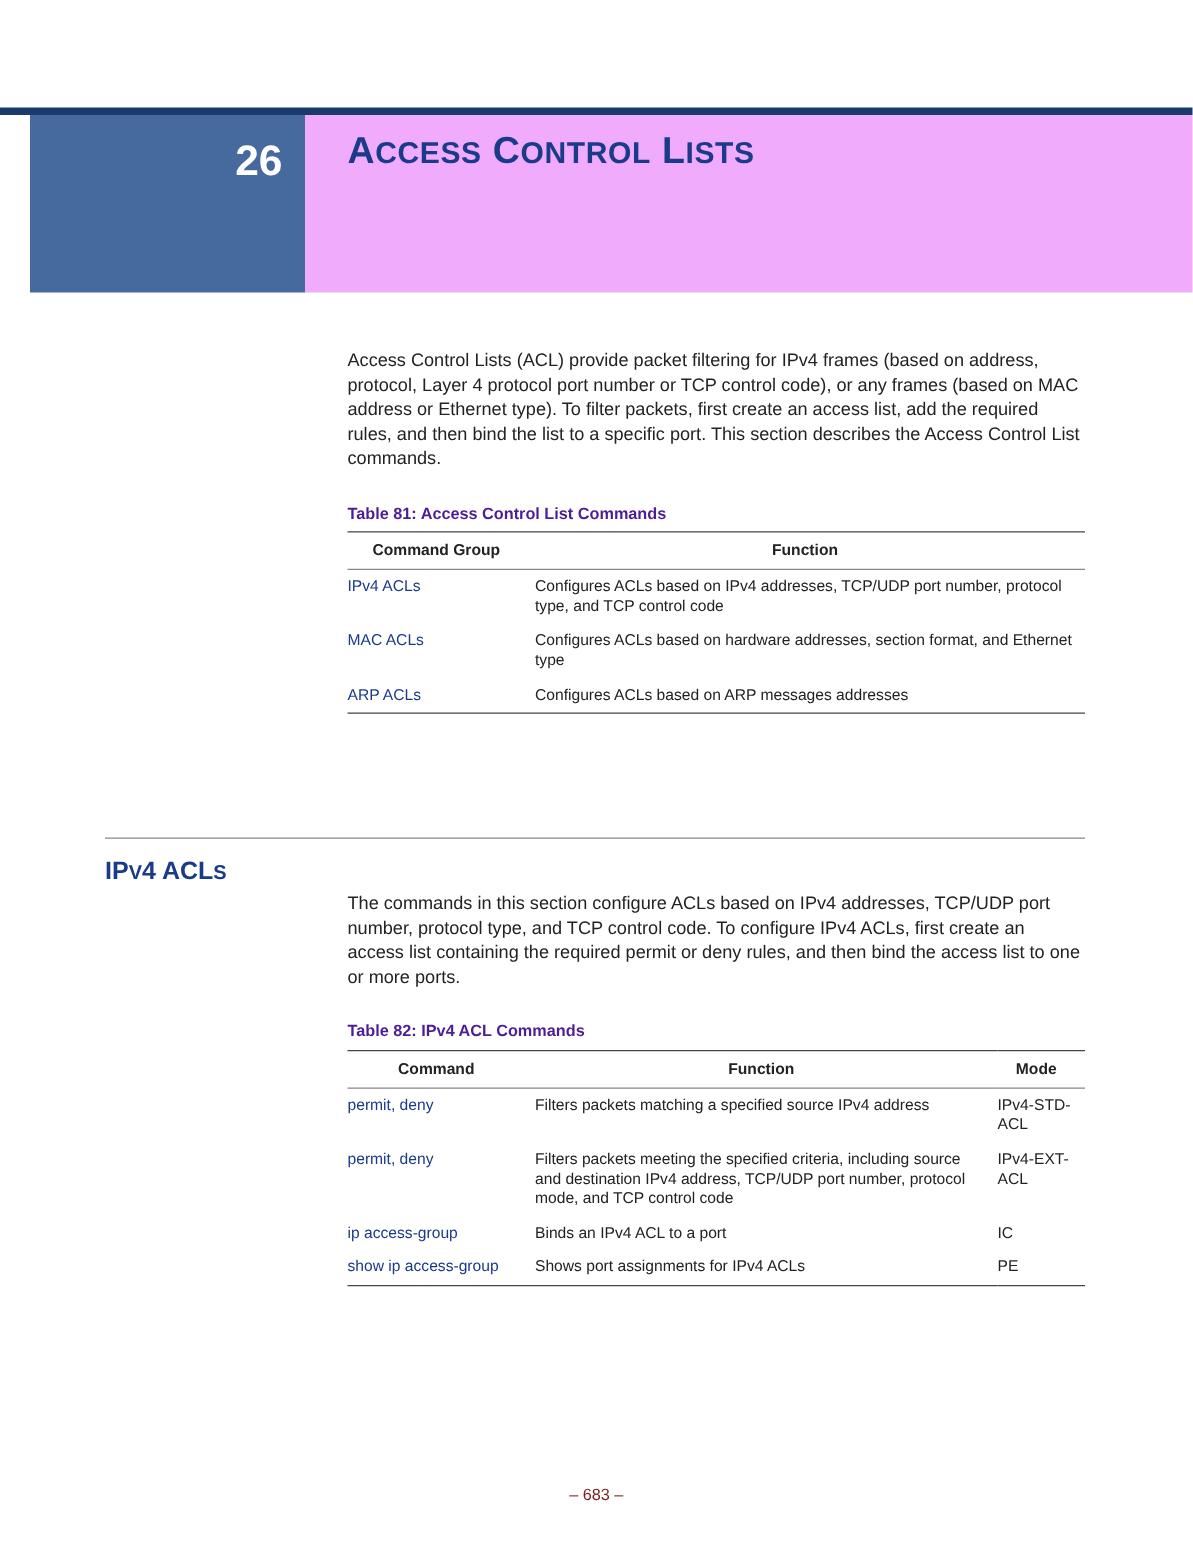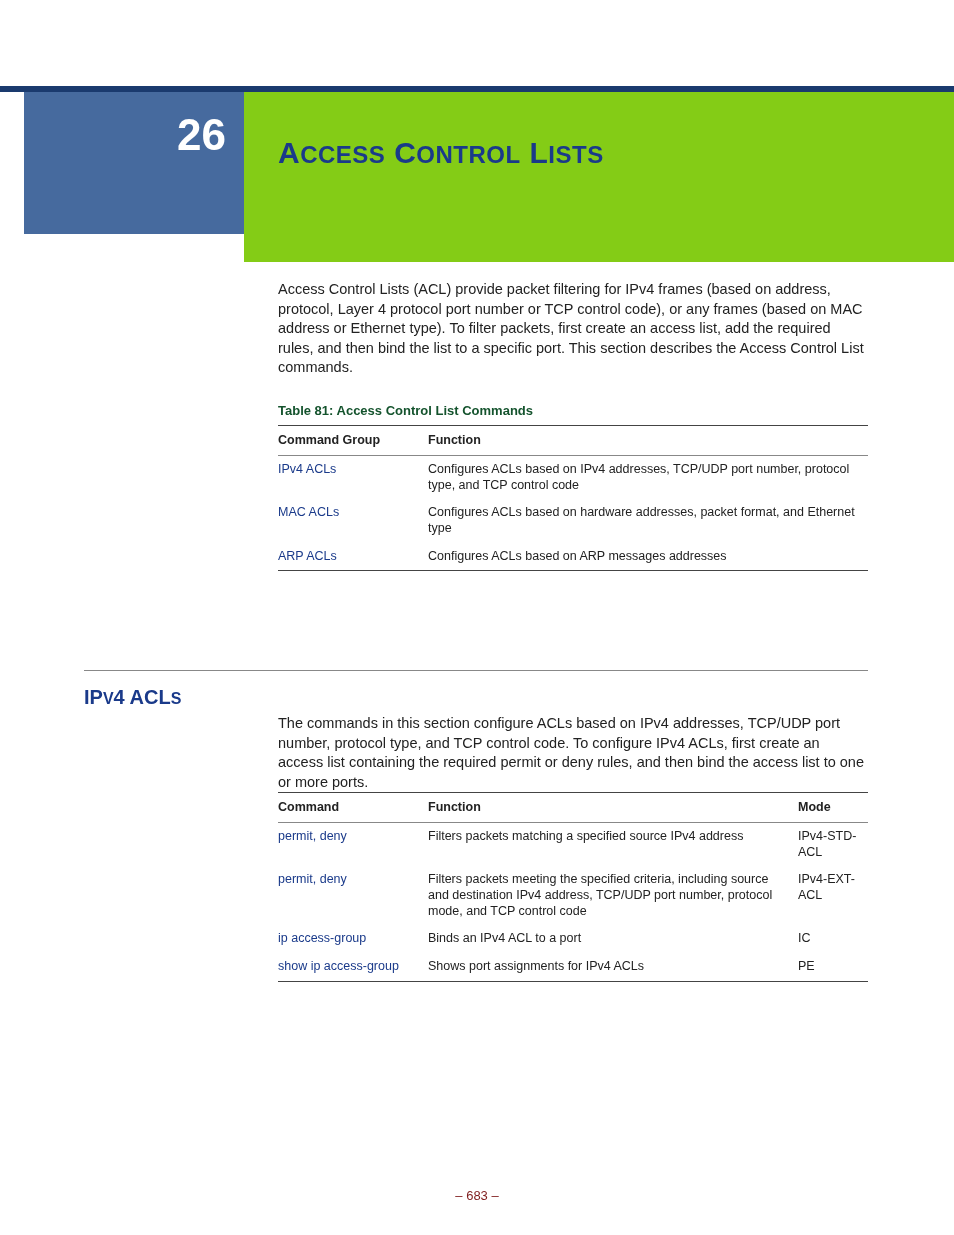--- a/index.html
+++ b/index.html
@@ -26,32 +26,32 @@
     width: 220px;
     height: 142px;
     background: #466a9e;
     color: #ffffff;
     text-align: right;
     padding-right: 18px;
     padding-top: 18px;
   }
   .chapter-num {
     font-family: Verdana, sans-serif;
-    font-size: 44px;
+    font-size: 34px;
     font-weight: bold;
   }
   .grey-band {
     position: absolute;
     top: 92px;
     left: 244px;
     right: 0;
-    height: 170px;
-    background: #84cc16;
+    height: 142px;
+    background: #f0abfc;
     padding-left: 34px;
-    padding-top: 44px;
+    padding-top: 12px;
   }
   .chapter-title {
     font-family: Verdana, sans-serif;
     font-size: 30px;
     font-weight: bold;
     color: #1a3a8a;
     letter-spacing: 0.5px;
   }
   .chapter-title .sc { font-size: 24px; }
   .content {
@@ -60,32 +60,32 @@
     left: 278px;
     width: 590px;
     font-size: 14.5px;
     line-height: 1.35;
     color: #222;
   }
   .table-caption {
     font-family: Verdana, sans-serif;
     font-size: 13px;
     font-weight: bold;
-    color: #14532d;
+    color: #4c1d95;
     margin-top: 24px;
     margin-bottom: 6px;
   }
   table.cmd {
     width: 100%;
     border-collapse: collapse;
     font-size: 12.5px;
     color: #222;
   }
   table.cmd th {
-    text-align: left;
+    text-align: center;
     font-size: 12.5px;
     font-weight: bold;
     font-family: Verdana, sans-serif;
     padding: 6px 8px 6px 0;
     border-top: 1.5px solid #444;
     border-bottom: 1px solid #888;
   }
   table.cmd td {
     padding: 6px 8px 6px 0;
     vertical-align: top;
@@ -154,39 +154,40 @@
         <th>Function</th>
       </tr>
     </thead>
     <tbody>
       <tr>
         <td><span class="link">IPv4 ACLs</span></td>
         <td>Configures ACLs based on IPv4 addresses, TCP/UDP port number, protocol type, and TCP control code</td>
       </tr>
       <tr>
         <td><span class="link">MAC ACLs</span></td>
-        <td>Configures ACLs based on hardware addresses, packet format, and Ethernet type</td>
+        <td>Configures ACLs based on hardware addresses, section format, and Ethernet type</td>
       </tr>
       <tr>
         <td><span class="link">ARP ACLs</span></td>
         <td>Configures ACLs based on ARP messages addresses</td>
       </tr>
     </tbody>
   </table>
 </div>
 
 <div class="section-rule" style="top:670px;"></div>
 
 <div class="section-heading" style="top:686px;">
   <span>IP</span><span class="sc">V</span><span>4 ACL</span><span class="sc">S</span>
 </div>
 
 <div class="section-para" style="top:714px;">
   <p>The commands in this section configure ACLs based on IPv4 addresses, TCP/UDP port number, protocol type, and TCP control code. To configure IPv4 ACLs, first create an access list containing the required permit or deny rules, and then bind the access list to one or more ports.</p>
 
+  <div class="table-caption">Table 82: IPv4 ACL Commands</div>
   <table class="cmd">
     <thead>
       <tr>
         <th class="col-cmd">Command</th>
         <th>Function</th>
         <th class="col-mode">Mode</th>
       </tr>
     </thead>
     <tbody>
       <tr>

